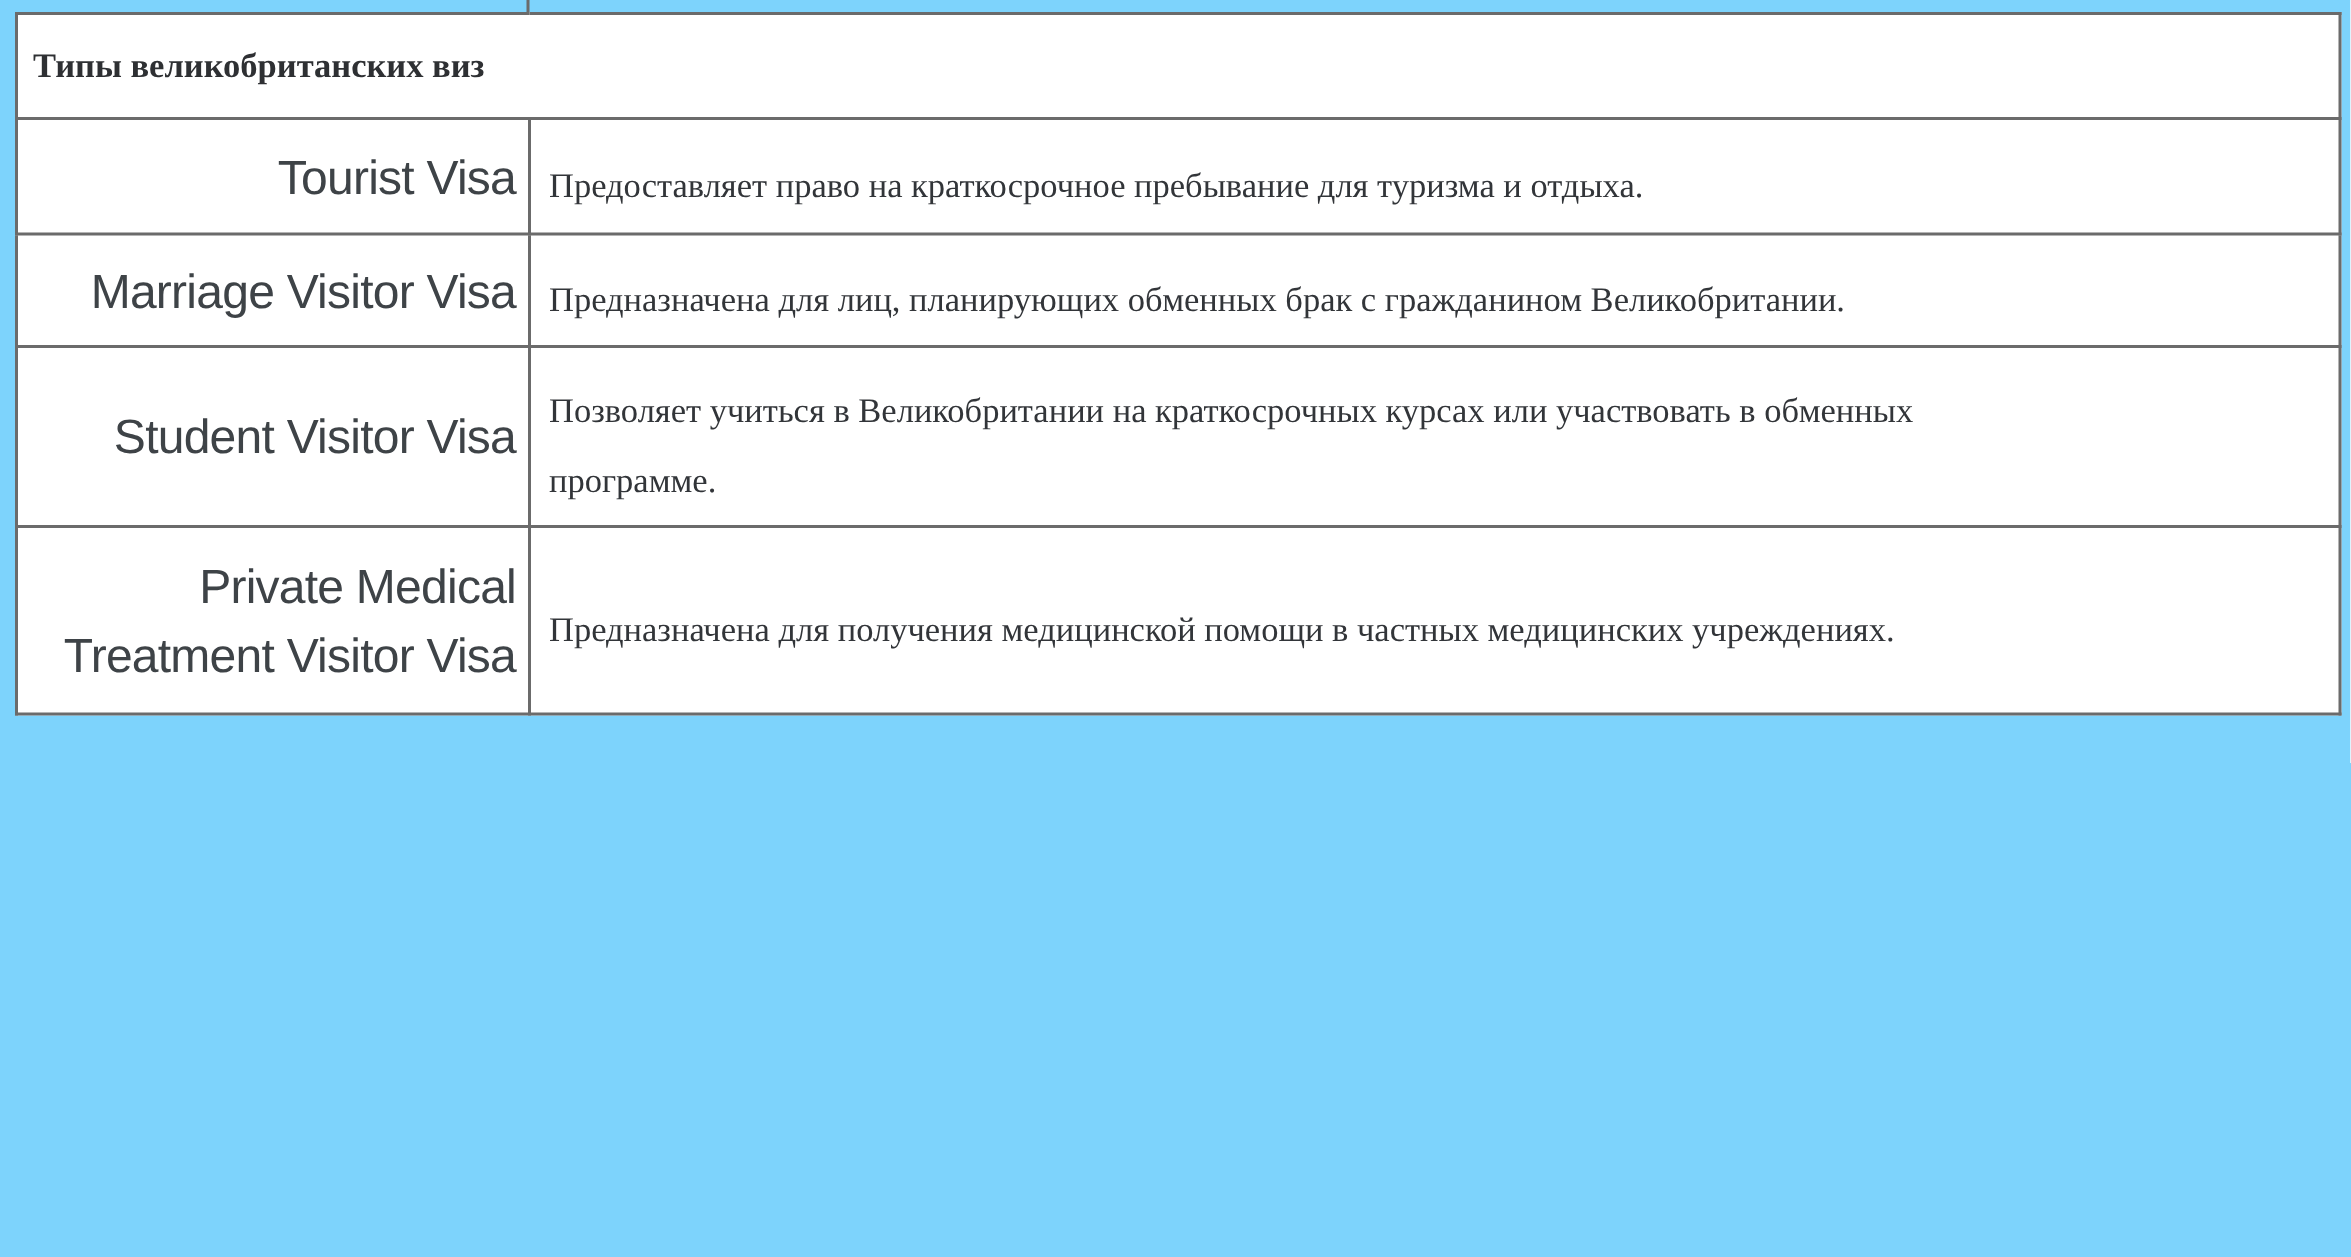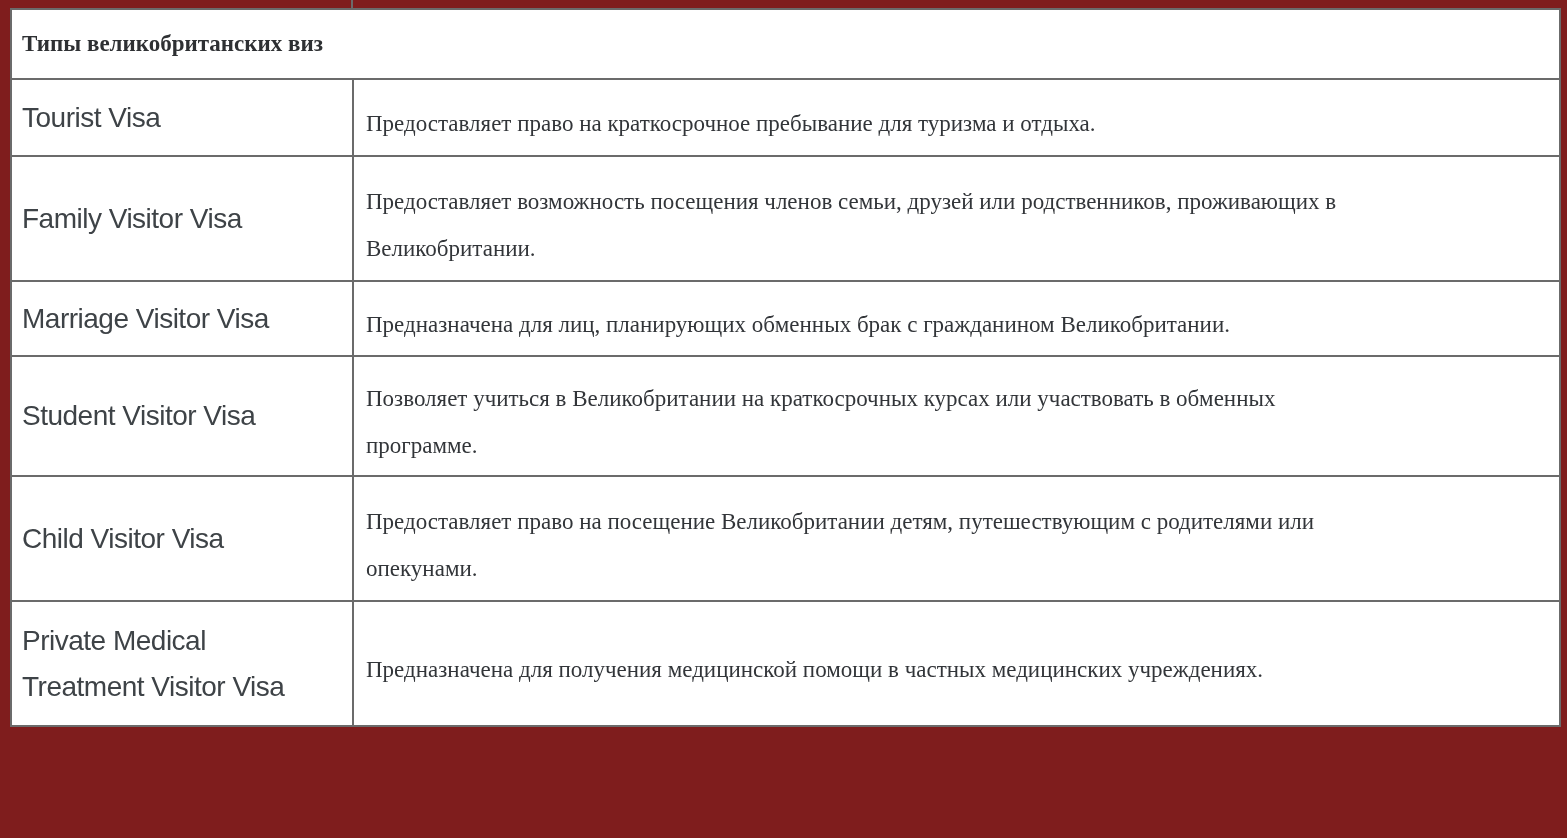--- a/index.html
+++ b/index.html
@@ -5,21 +5,21 @@
   html, body {
     margin: 0;
     padding: 0;
     background: #ffffff;
   }
   .page {
     position: relative;
     width: 1567px;
     height: 838px;
     overflow: hidden;
-    background: #7f1d1d;
+    background: #7dd3fc;
   }
   
   .crop-tick {
     position: absolute;
     left: 351px;
     top: 0;
     width: 2px;
     height: 9px;
     background: #6b6b6b;
   }
@@ -40,26 +40,27 @@
   col.c-type { width: 342px; }
   .title-cell {
     font-family: "Liberation Serif", serif;
     font-weight: bold;
     font-size: 23px;
     color: #2e3033;
     padding: 6px 10px 6px 10px;
   }
   td.type-cell {
     font-family: "Liberation Sans", sans-serif;
-    font-size: 28px;
+    font-size: 32px;
     letter-spacing: -0.5px;
     color: #3e4347;
     padding: 6px 8px 6px 10px;
     line-height: 46px;
     white-space: pre-line;
+    text-align: right;
   }
   td.desc-cell {
     font-family: "Liberation Serif", serif;
     font-size: 23px;
     color: #323539;
     padding: 18px 14px 6px 12px;
     line-height: 47px;
     white-space: pre-line;
   }
   tr.h-header { height: 70px; }
@@ -88,42 +89,32 @@
         <tr class="h-header">
       <td colspan="2" class="title-cell">Типы великобританских виз</td>
     </tr>
 
     <tr class="h-r0">
       <td class="type-cell">Tourist Visa</td>
       <td class="desc-cell">Предоставляет право на краткосрочное пребывание для туризма и отдыха.</td>
     </tr>
 
 
-    <tr class="h-r2">
-      <td class="type-cell">Family Visitor Visa</td>
-      <td class="desc-cell">Предоставляет возможность посещения членов семьи, друзей или родственников, проживающих в
-Великобритании.</td>
-    </tr>
 
     <tr class="h-r3">
       <td class="type-cell">Marriage Visitor Visa</td>
       <td class="desc-cell">Предназначена для лиц, планирующих обменных брак с гражданином Великобритании.</td>
     </tr>
 
     <tr class="h-r4">
       <td class="type-cell">Student Visitor Visa</td>
       <td class="desc-cell">Позволяет учиться в Великобритании на краткосрочных курсах или участвовать в обменных
 программе.</td>
     </tr>
 
-    <tr class="h-r5">
-      <td class="type-cell">Child Visitor Visa</td>
-      <td class="desc-cell">Предоставляет право на посещение Великобритании детям, путешествующим с родителями или
-опекунами.</td>
-    </tr>
 
     <tr class="h-r6">
       <td class="type-cell">Private Medical
 Treatment Visitor Visa</td>
       <td class="desc-cell">Предназначена для получения медицинской помощи в частных медицинских учреждениях.</td>
     </tr>
   </tbody>
     </table>
 
 </div>

